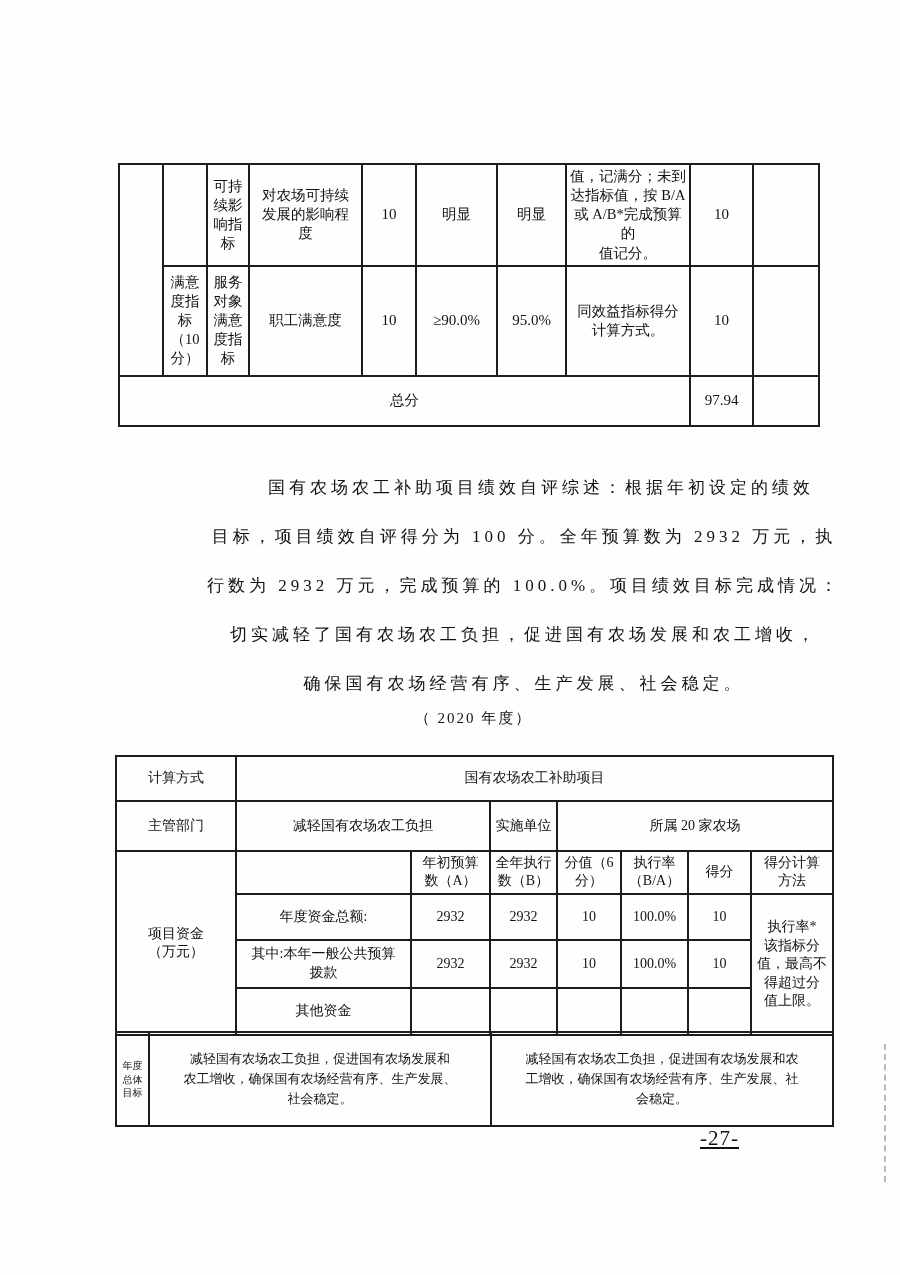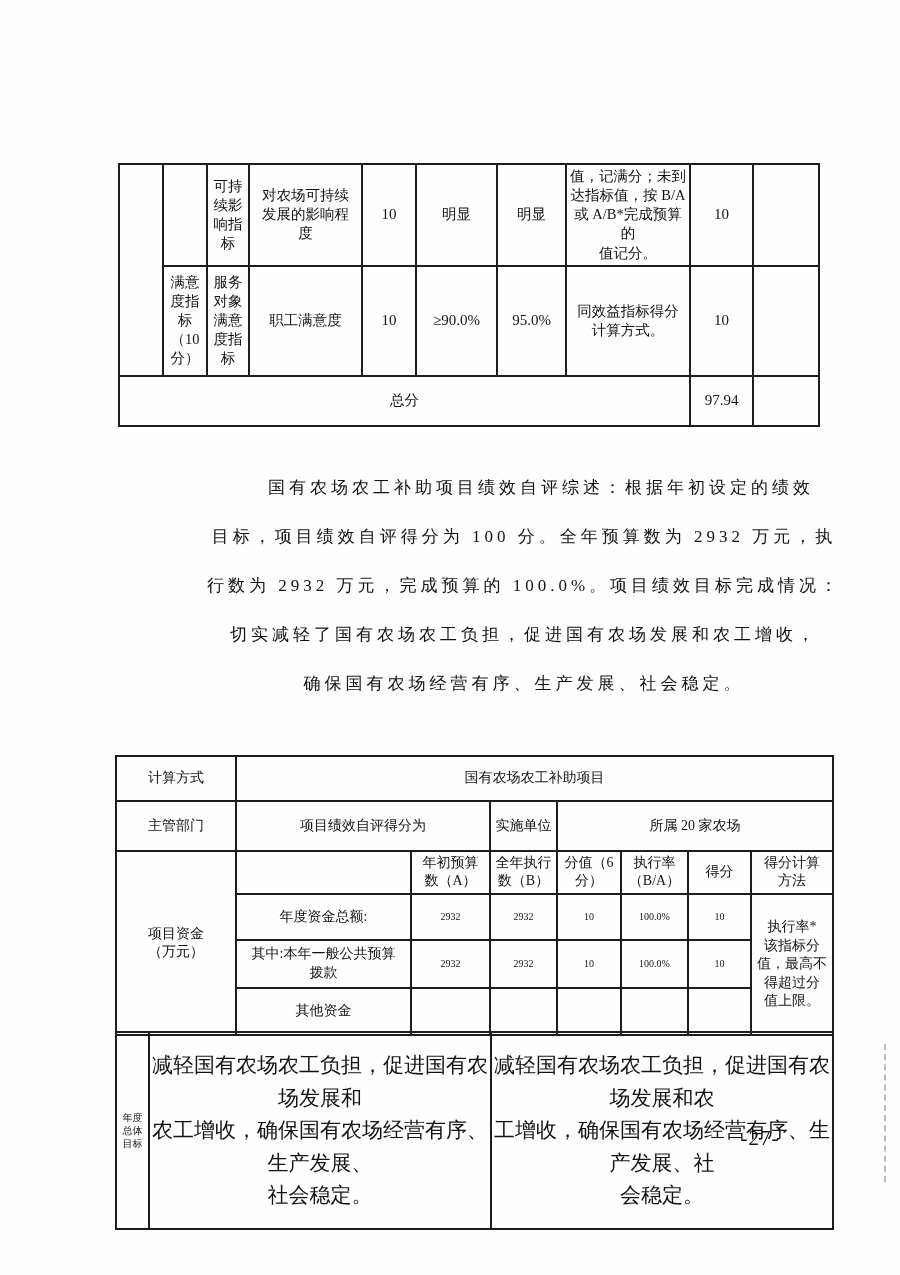--- a/index.html
+++ b/index.html
@@ -24,43 +24,43 @@
     white-space: pre-line;
     overflow: hidden;
   }
   
   .t1 { position: absolute; left: 118px; top: 163px; width: 700px; }
   .t1 td { font-size: 14.5px; }
   .t1 .num { font-size: 15px; }
   
   .t2 { position: absolute; left: 115px; top: 755px; width: 717px; }
   .t2 td { font-size: 14px; }
-  .t2 .num { font-size: 10px; border-radius: 6px; }
+  .t2 .num { font-size: 14px; border-radius: 6px; }
   
   .t3 { position: absolute; left: 115px; top: 1031px; width: 717px; }
   .t3 td { font-size: 10px; }
-  .t3 .goal-text { font-size: 21px; line-height: 1.55; padding: 16px 1px; }
+  .t3 .goal-text { font-size: 13px; line-height: 1.55; padding: 16px 1px; }
   .summary {
     position: absolute; left: 118px; top: 463px; width: 740px;
     font-size: 17px; line-height: 49px; letter-spacing: 4px;
     white-space: pre-line; text-indent: 2em; text-align: center; margin-left: 36px;
   }
   .doc-title {
     position: absolute; left: 115px; top: 674px; width: 717px;
     text-align: center;
     font-family: "Liberation Sans", sans-serif;
     font-weight: bold; font-size: 23px; letter-spacing: 2px;
   }
   .doc-subtitle {
     position: absolute; left: 115px; top: 709px; width: 717px;
     text-align: center; font-size: 15px; letter-spacing: 2px;
   }
   .page-num {
     position: absolute; left: 700px; top: 1126px; width: 120px;
-    text-align: center; font-size: 21px; letter-spacing: 1px;
+    font-size: 21px; letter-spacing: 1px; text-decoration: underline;
   }
   .scan-artifact {
     position: absolute; left: 884px; top: 1044px; height: 138px; width: 0;
     border-left: 2px dashed #b9b9b9;
   }
 </style>
 </head>
 <body>
 
 <div class="page">
@@ -126,40 +126,41 @@
     </tr>
   </tbody>
     </table>
 
   <div class="summary">国有农场农工补助项目绩效自评综述：根据年初设定的绩效
 目标，项目绩效自评得分为 100 分。全年预算数为 2932 万元，执
 行数为 2932 万元，完成预算的 100.0%。项目绩效目标完成情况：
 切实减轻了国有农场农工负担，促进国有农场发展和农工增收，
 确保国有农场经营有序、生产发展、社会稳定。</div>
 
+  <div class="doc-subtitle">（ 2020 年度）</div>
 
   <table class="t2">
     <colgroup>
       <col style="width:120px">
         <col style="width:175px">
         <col style="width:79px">
       <col style="width:67px">
         <col style="width:64px">
         <col style="width:67px">
       <col style="width:63px">
         <col style="width:82px">
     </colgroup>
     <tbody>
         <tr style="height:45px">
       <td>计算方式</td>
       <td colspan="7">国有农场农工补助项目</td>
     </tr>
     <tr style="height:50px">
       <td>主管部门</td>
-      <td colspan="2">项目绩效自评得分为</td>
+      <td colspan="2">减轻国有农场农工负担</td>
       <td>实施单位</td>
       <td colspan="4">所属 20 家农场</td>
     </tr>
     <tr style="height:42px">
       <td rowspan="4">项目资金
 （万元）</td>
       <td></td>
       <td>年初预算
 数（A）</td>
       <td>全年执行

